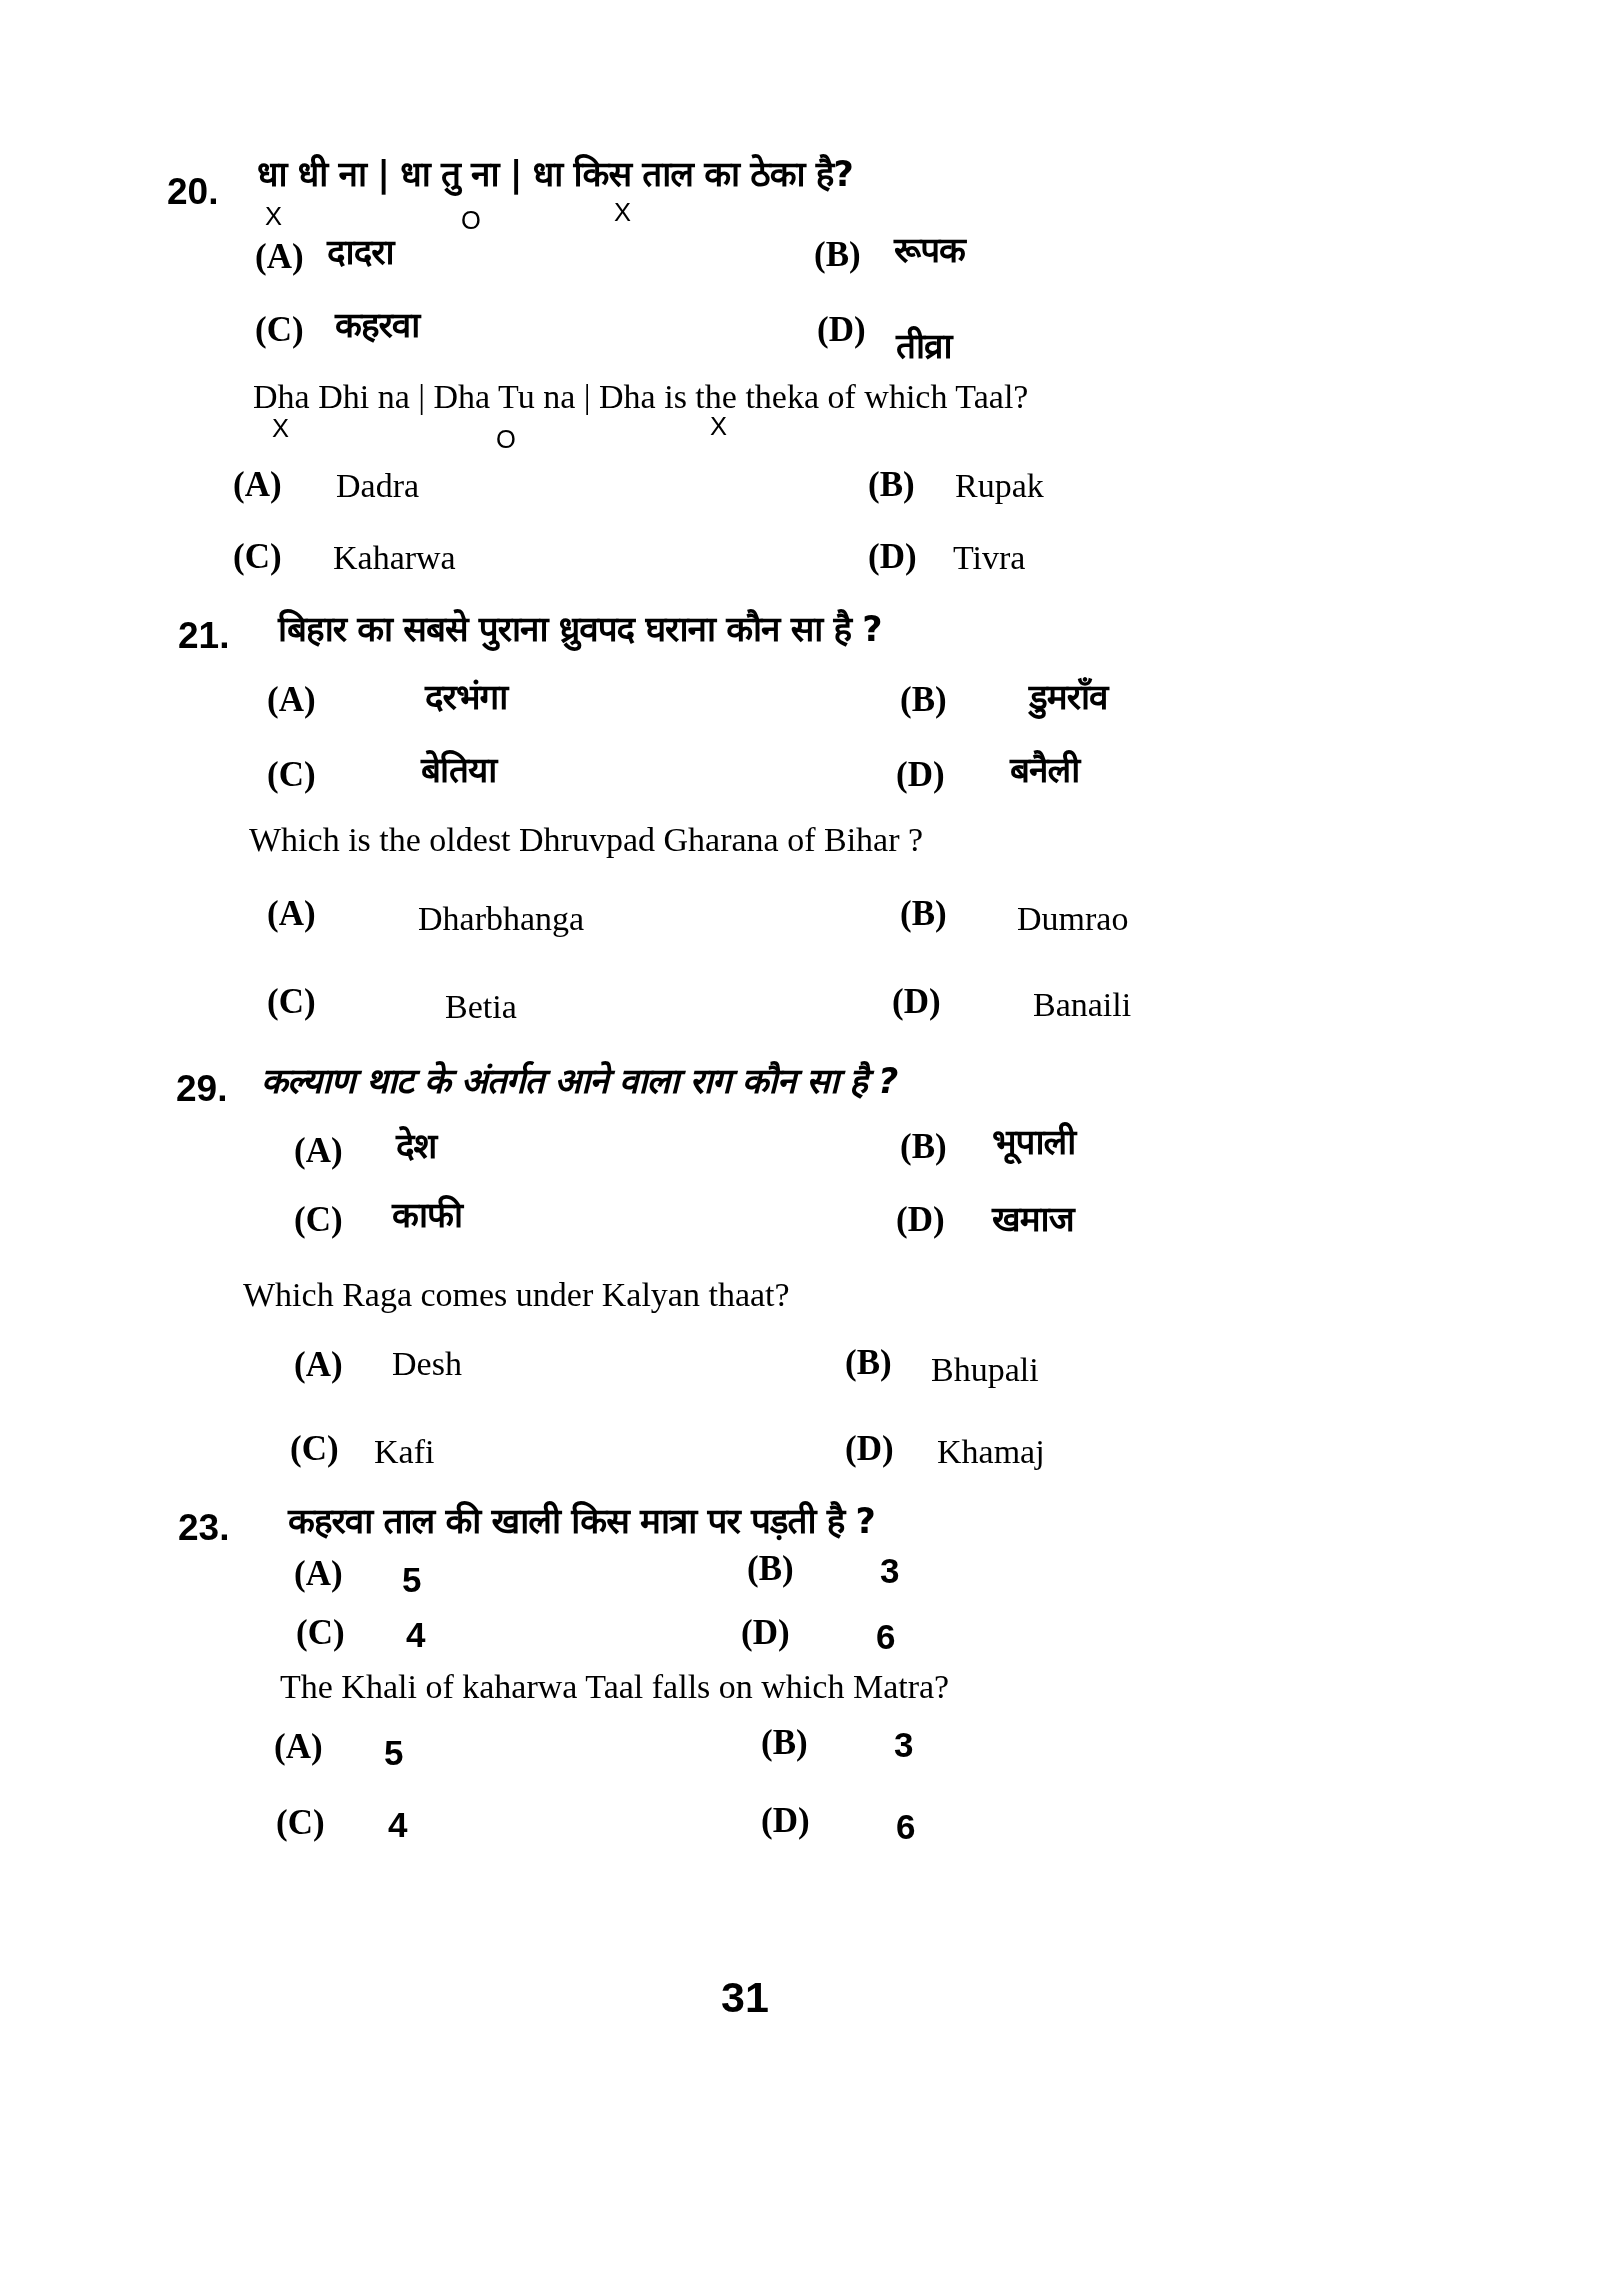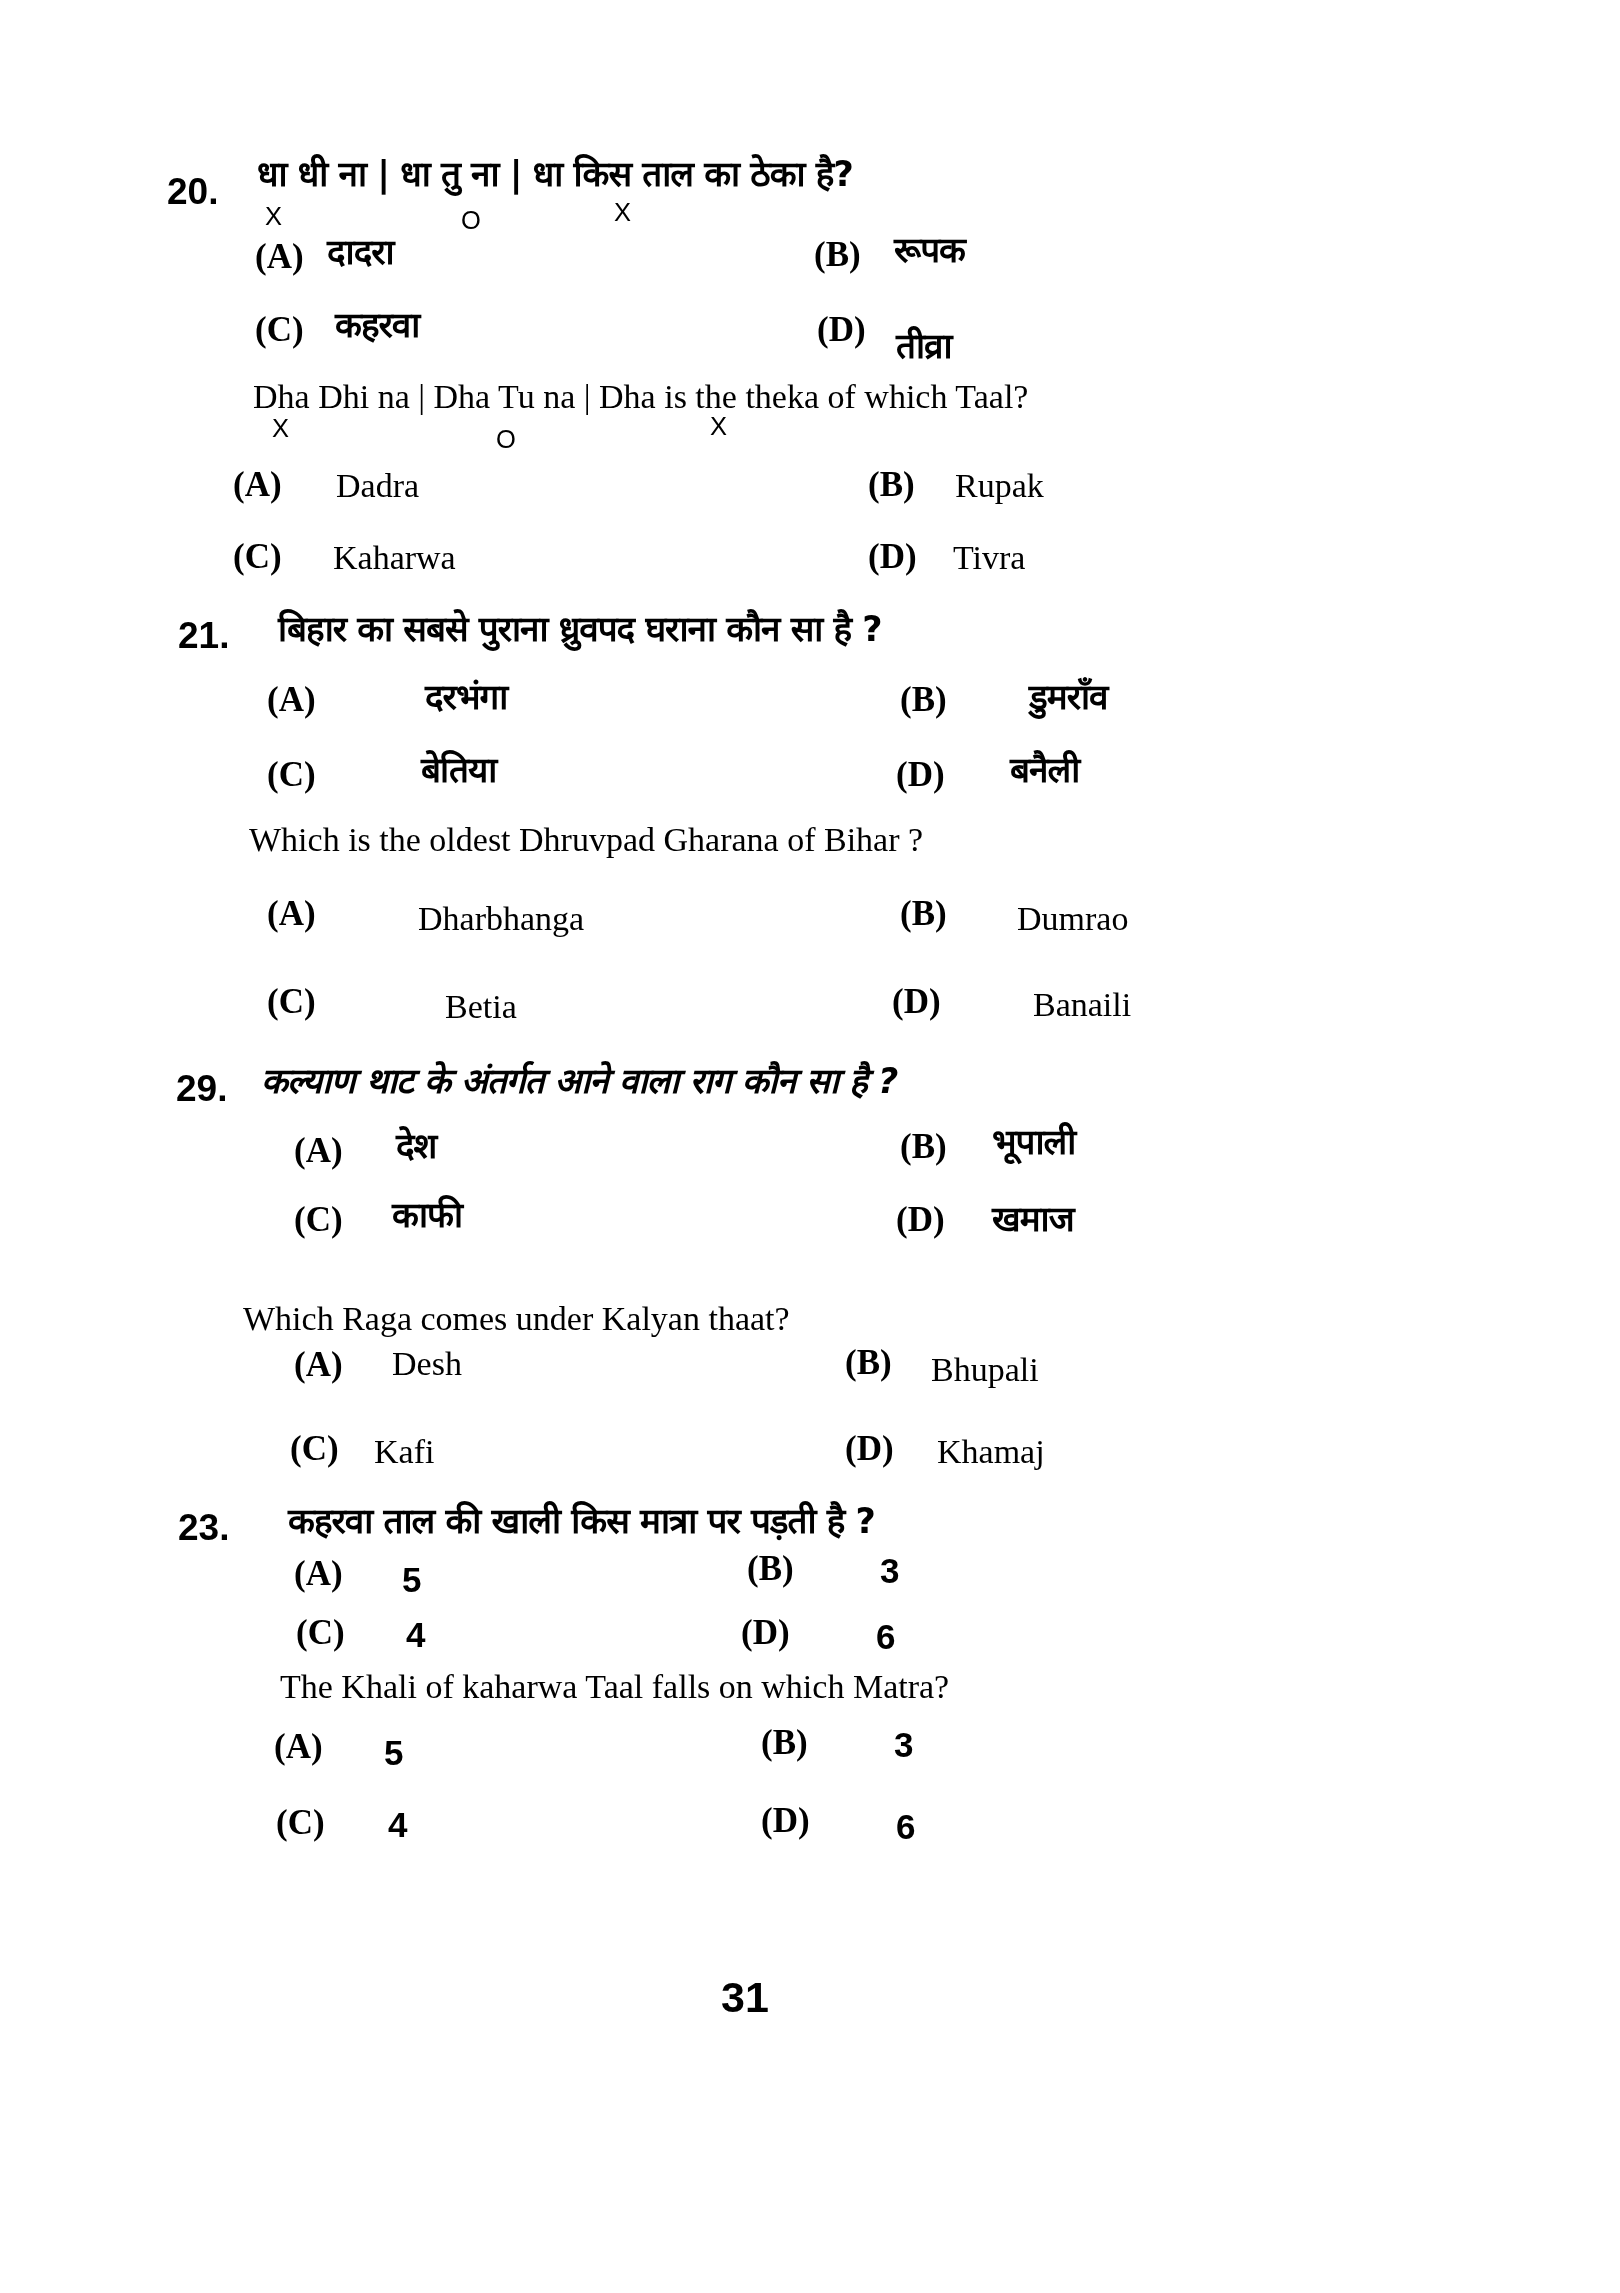--- a/index.html
+++ b/index.html
@@ -88,21 +88,21 @@
     <span class="abs lbl" style="left:294px;top:1133px;">(A)</span>
     <span class="abs hi" style="left:396px;top:1129px;">देश</span>
     <span class="abs lbl" style="left:900px;top:1129px;">(B)</span>
     <span class="abs hi" style="left:992px;top:1125px;">भूपाली</span>
     <span class="abs lbl" style="left:294px;top:1202px;">(C)</span>
     <span class="abs hi" style="left:392px;top:1198px;">काफी</span>
     <span class="abs lbl" style="left:896px;top:1202px;">(D)</span>
     <span class="abs hi" style="left:992px;top:1202px;">खमाज</span>
   </div>
 
-  <span class="abs en" style="left:243px;top:1278px;margin-top:24px;">Which Raga comes under Kalyan thaat?</span>
+  <span class="abs en" style="left:243px;top:1278px;">Which Raga comes under Kalyan thaat?</span>
 
   <div>
     <span class="abs lbl" style="left:294px;top:1347px;">(A)</span>
     <span class="abs en" style="left:392px;top:1347px;">Desh</span>
     <span class="abs lbl" style="left:845px;top:1345px;">(B)</span>
     <span class="abs en" style="left:931px;top:1353px;">Bhupali</span>
     <span class="abs lbl" style="left:290px;top:1431px;">(C)</span>
     <span class="abs en" style="left:374px;top:1435px;">Kafi</span>
     <span class="abs lbl" style="left:845px;top:1431px;">(D)</span>
     <span class="abs en" style="left:937px;top:1435px;">Khamaj</span>

